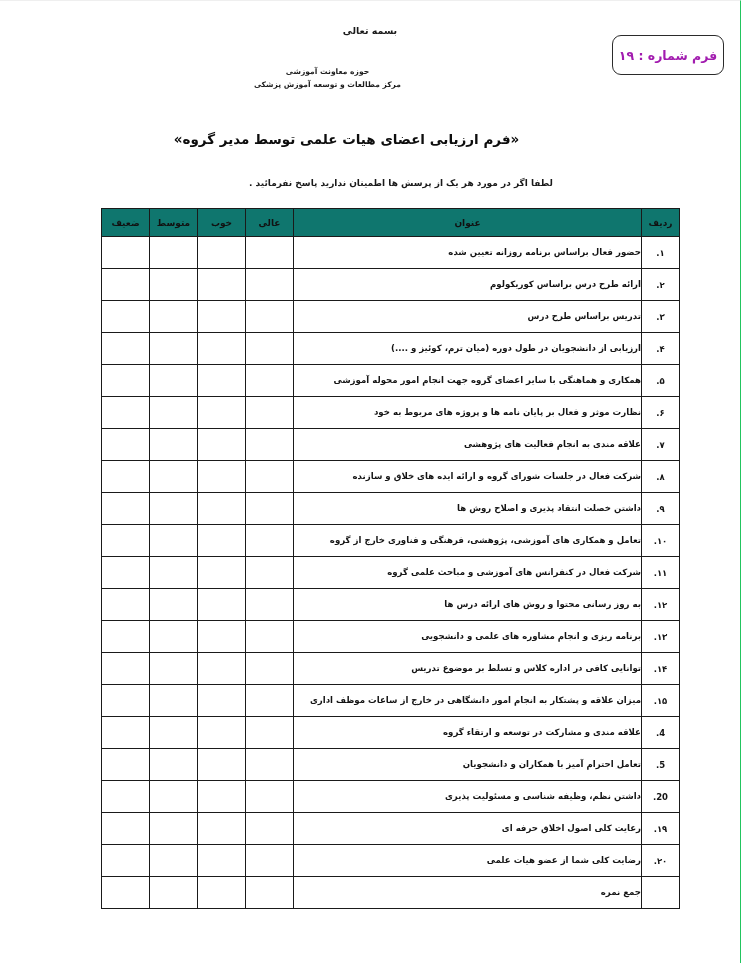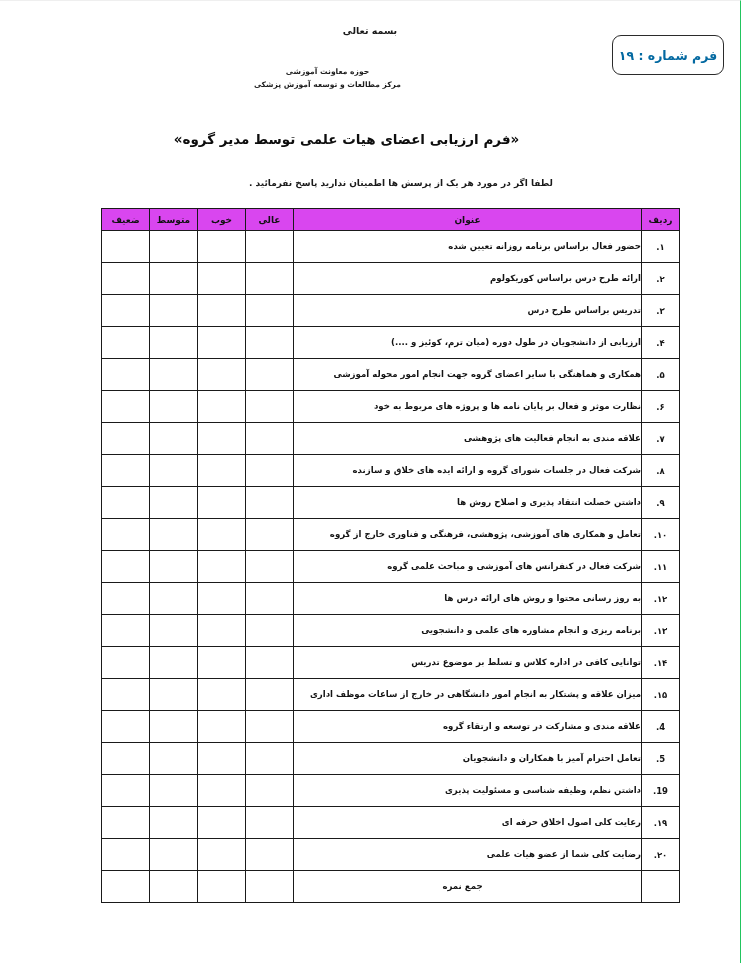--- a/index.html
+++ b/index.html
@@ -41,21 +41,21 @@
     right: 16px;
     width: 112px;
     height: 40px;
     border: 1.6px solid #2b2b2b;
     border-radius: 9px;
     display: flex;
     align-items: center;
     justify-content: center;
     font-size: 12.5px;
     font-weight: 700;
-    color: #0369a1;
+    color: #a21caf;
     box-sizing: border-box;
   }
 
   
   .institution {
     position: absolute;
     top: 64px;
     right: 0;
     width: 707px;
     text-align: center;
@@ -114,22 +114,22 @@
     table-layout: fixed;
     direction: rtl;
   }
   table.eval-table td,
   table.eval-table th {
     border: 1px solid #1a1a1a;
     box-sizing: border-box;
     padding: 0;
   }
   thead th {
-    background: #d946ef;
-    height: 22px;
+    background: #0f766e;
+    height: 28px;
     font-size: 9px;
     font-weight: 700;
     color: #111111;
     border-bottom: 1.6px solid #000000;
     text-align: center;
     vertical-align: middle;
   }
   .col-radif  { width: 38px; }
   .col-onvan  { width: 348px; }
   .col-rate   { width: 48px; }
@@ -146,22 +146,21 @@
   }
   td.cell-onvan {
     text-align: right;
     padding-right: 10px;
     font-size: 8.6px;
     font-weight: 600;
     color: #141414;
     line-height: 1.5;
   }
   tr.total-row td.cell-onvan {
-    text-align: center;
-    padding-right: 10px;
+    text-align: right;
   }
   td.cell-rate { background: #ffffff; }
 </style>
 </head>
 <body>
 
 <div class="page">
 
   <div class="bismillah">بسمه تعالی</div>
 
@@ -330,21 +329,21 @@
         </tr>
         <tr>
           <td class="cell-radif">5.</td>
           <td class="cell-onvan">تعامل احترام آمیز با همکاران و دانشجویان</td>
           <td class="cell-rate"></td>
           <td class="cell-rate"></td>
           <td class="cell-rate"></td>
           <td class="cell-rate"></td>
         </tr>
         <tr>
-          <td class="cell-radif">19.</td>
+          <td class="cell-radif">20.</td>
           <td class="cell-onvan">داشتن نظم، وظیفه شناسی و مسئولیت پذیری</td>
           <td class="cell-rate"></td>
           <td class="cell-rate"></td>
           <td class="cell-rate"></td>
           <td class="cell-rate"></td>
         </tr>
         <tr>
           <td class="cell-radif">۱۹.</td>
           <td class="cell-onvan">رعایت کلی اصول اخلاق حرفه ای</td>
           <td class="cell-rate"></td>

